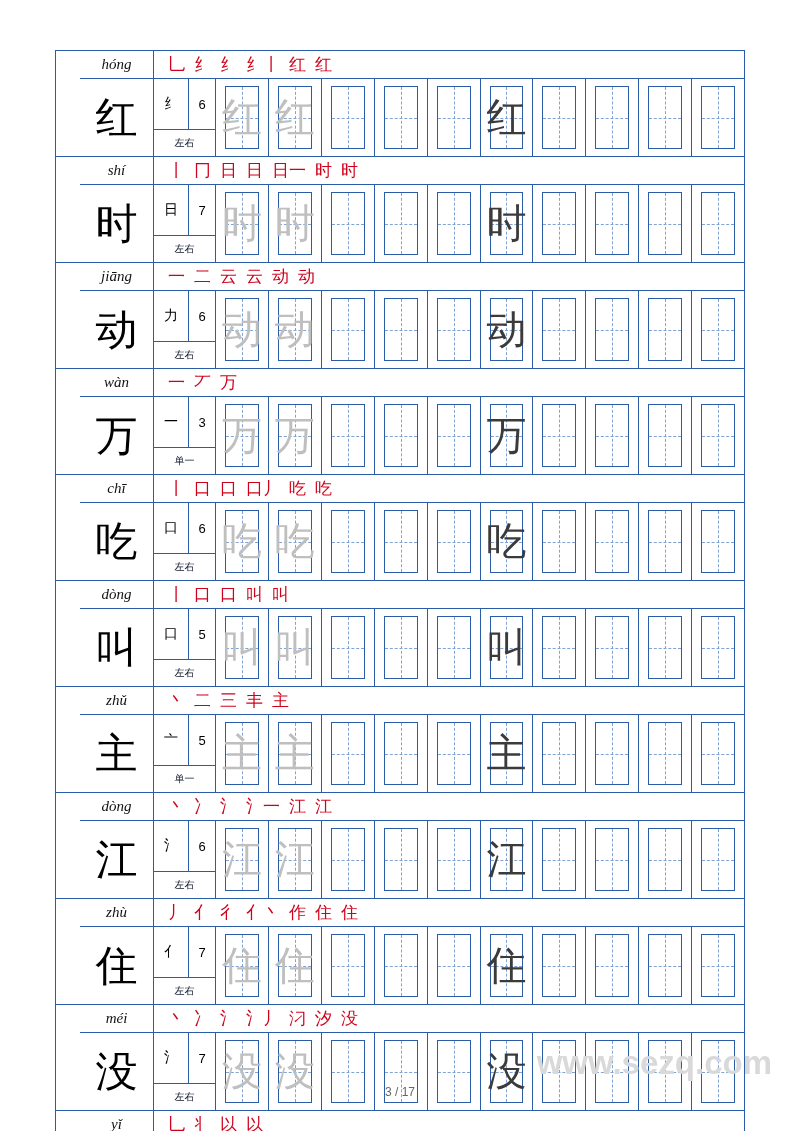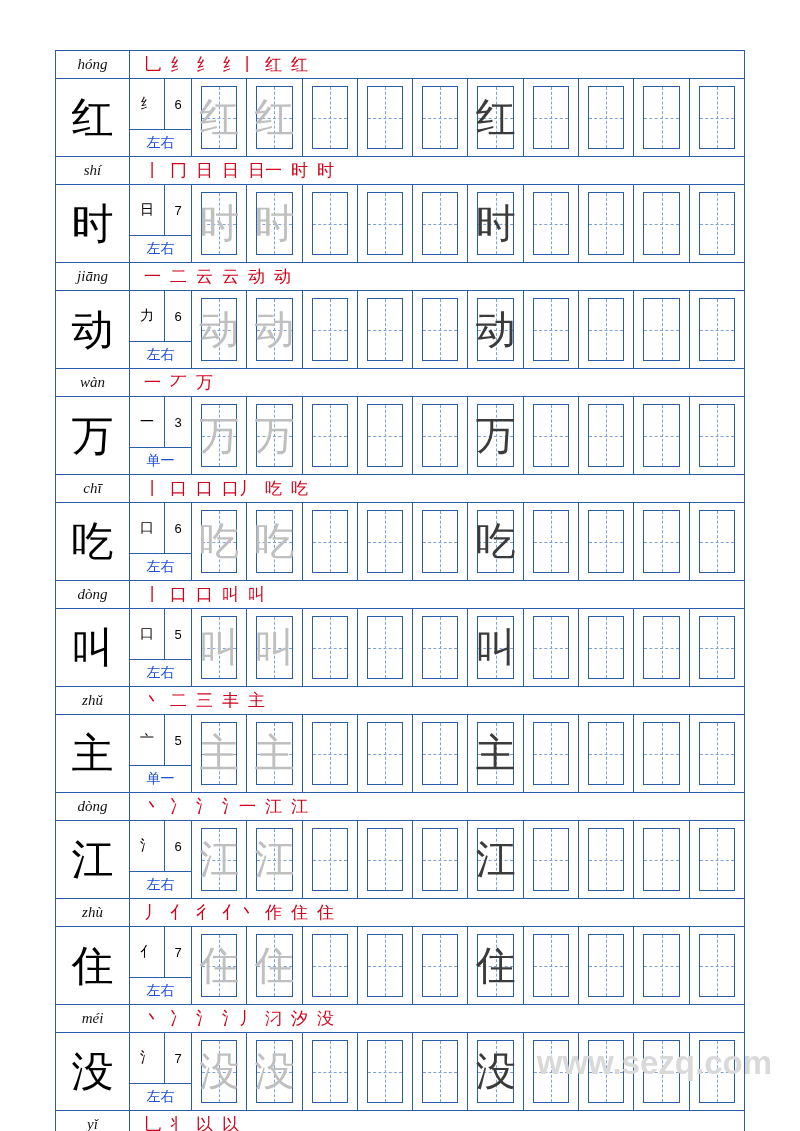--- a/index.html
+++ b/index.html
@@ -22,20 +22,21 @@
     top: 50px;
     width: 690px;
   }
 
   
   .row-block {
     border-left: 1.5px solid #2b5ca8;
     border-right: 1.5px solid #2b5ca8;
     border-top: 1.5px solid #2b5ca8;
     box-sizing: border-box;
+    padding-left: 24px;
   }
 
   
   .strip {
     display: flex;
     align-items: stretch;
     height: 28px;
     border-bottom: 1.5px solid #2b5ca8;
     box-sizing: border-box;
   }
@@ -115,22 +116,22 @@
     font-size: 13px;
     color: #000;
     box-sizing: border-box;
   }
   .structure {
     height: 26px;
     display: flex;
     align-items: center;
     justify-content: center;
     font-family: "Liberation Serif", serif;
-    font-size: 14px;
-    color: #1d4ed8;
+    font-size: 10px;
+    color: #0f172a;
   }
 
   .cells { flex: 1; display: flex; }
   .cell {
     flex: 1;
     position: relative;
     border-right: 1px solid #2b5ca8;
     box-sizing: border-box;
   }
   .cell:last-child { border-right: none; }
@@ -848,14 +849,15 @@
           <div class="stroke-order">
             <span>乚</span>
             <span>丬</span>
             <span>以</span>
             <span>以</span>
           </div>
         </div>
       </div>
     </div>
 
+  <div class="footer">3 / 17</div>
   <div class="watermark">www.sezq.com</div>
 </div>
 
 </body></html>

